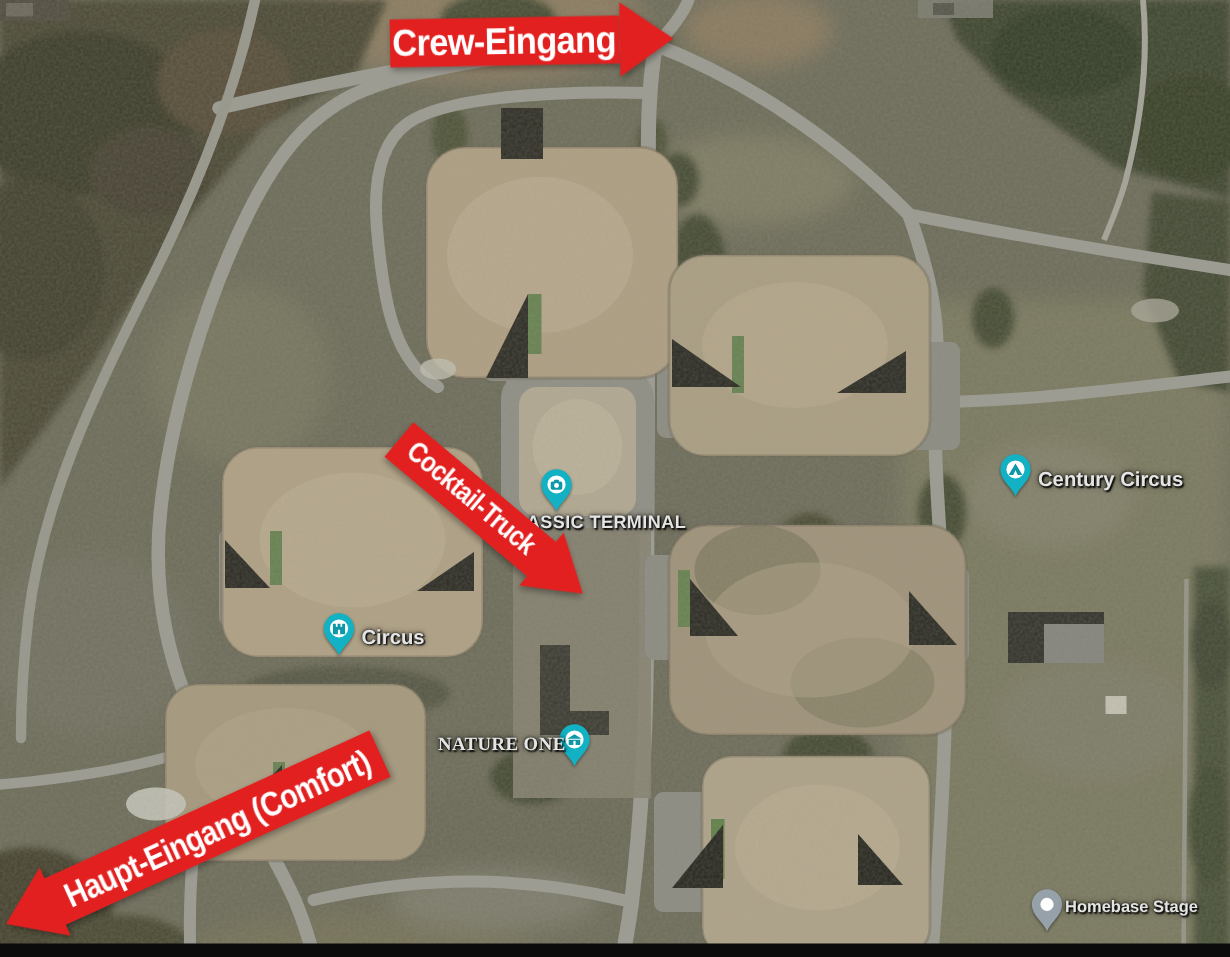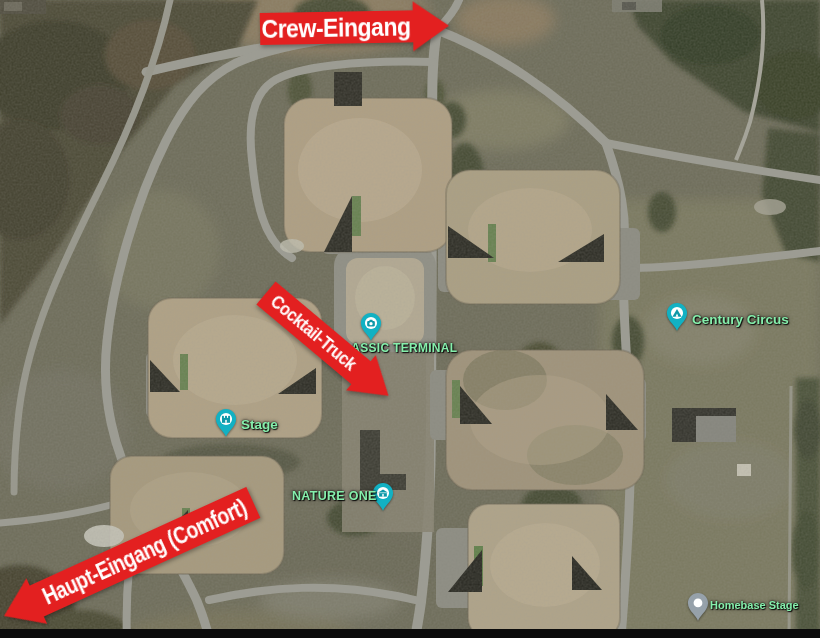--- a/index.html
+++ b/index.html
@@ -6,21 +6,21 @@
   .viewport {
     position:relative; width:820px; height:638px; overflow:hidden;
     background:#6d6c59; font-family:"Liberation Sans", sans-serif;
   }
   .viewport svg.base { position:absolute; left:0; top:0; display:block; }
 
   
   .pin { position:absolute; width:22px; height:30px; }
   .pin svg { display:block; width:100%; height:100%; filter:drop-shadow(0 1px 1px rgba(0,0,0,.45)); }
   .poi-label {
-    position:absolute; color:#86efac; font-weight:600; white-space:nowrap;
+    position:absolute; color:#e5e5e5; font-weight:600; white-space:nowrap;
     text-shadow:0 0 2px rgba(0,0,0,.95), 0 0 4px rgba(0,0,0,.65), 1px 1px 1px rgba(0,0,0,.85);
   }
 
   
   .arrow {
     position:absolute; display:flex; align-items:center; transform-origin:0 50%;
     filter:drop-shadow(1px 2px 2px rgba(0,0,0,.35));
   }
   .arrow-body { display:flex; align-items:center; justify-content:center; flex:none; }
   .arrow-text { color:#fff; font-weight:700; white-space:nowrap; letter-spacing:-0.5px; }
@@ -229,22 +229,22 @@
   </div>
   <div class="pin" style="left:687px; top:592px;">
     <svg viewBox="0 0 24 32">
       <path d="M12 .6C5.9.6 1 5.5 1 11.6c0 4.4 2.6 8 5.6 11.6C9 26 11 28.6 12 31c1-2.4 3-5 5.4-7.8 3-3.6 5.6-7.2 5.6-11.6C23 5.5 18.1.6 12 .6z" fill="#96a1aa"></path>
       <circle cx="12" cy="11.6" r="4.8" fill="#fff"></circle>
     </svg>
   </div>
 
   <div class="poi-label" style="left:330px; top:341px; width:132px; text-align:center; font-size:12px; letter-spacing:.3px;">CLASSIC TERMINAL</div>
   <div class="poi-label" style="left:692px; top:312px; font-size:13.5px;">Century Circus</div>
-  <div class="poi-label" style="left:241px; top:417px; font-size:13.5px;">Stage</div>
-  <div class="poi-label" style="left:292px; top:489px; font-size:12.5px; letter-spacing:.3px;">NATURE ONE</div>
+  <div class="poi-label" style="left:241px; top:417px; font-size:13.5px;">Circus</div>
+  <div class="poi-label" style="left:292px; top:489px; font-size:12.5px; letter-spacing:.3px;font-family:Liberation Serif, serif;">NATURE ONE</div>
   <div class="poi-label" style="left:710px; top:599px; font-size:11px;">Homebase Stage</div>
 
   <div class="arrow" style="left:260px; top:4px; height:50px; transform:rotate(-1deg);">
     <div class="arrow-body" style="width: 153px; height: 32px; background: rgb(227, 32, 32);">
       <span class="arrow-text" style="font-size:25px; transform:scaleX(.92);">Crew-Eingang</span>
     </div>
     <div class="arrow-head head-right" style="height: 50px; background: rgb(227, 32, 32);"></div>
   </div>
 
   <div class="arrow" style="left:266px; top:270px; height:46px; transform:rotate(40deg);">

